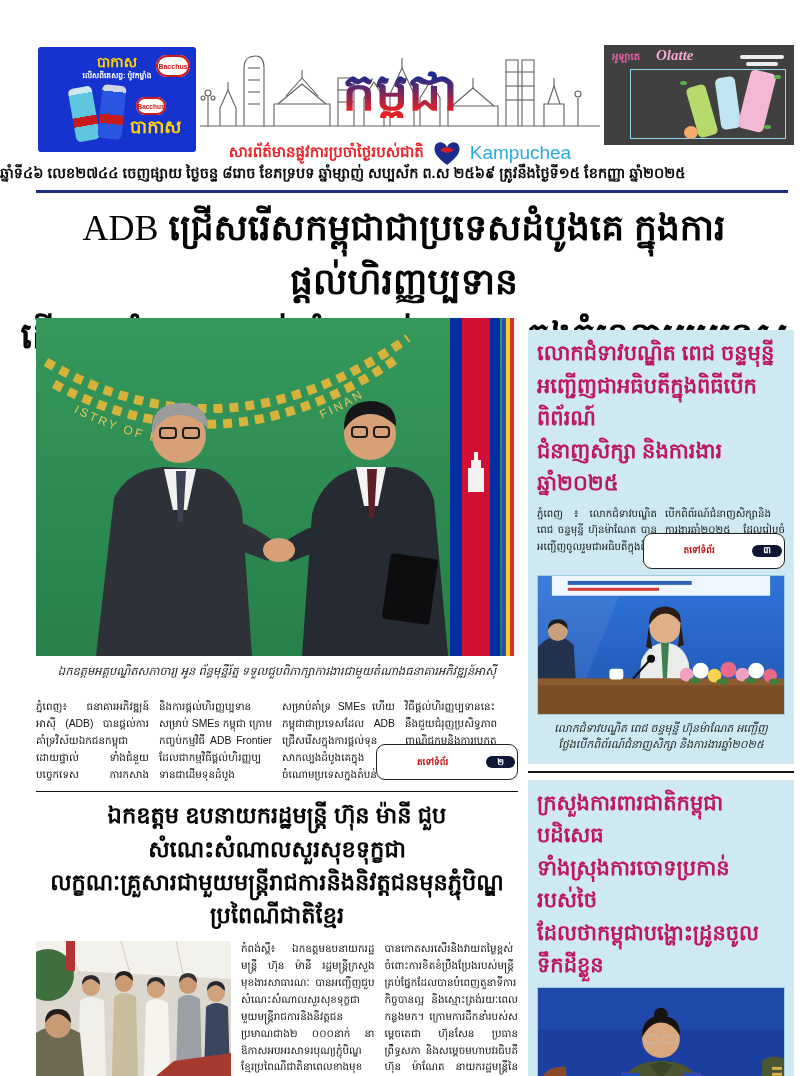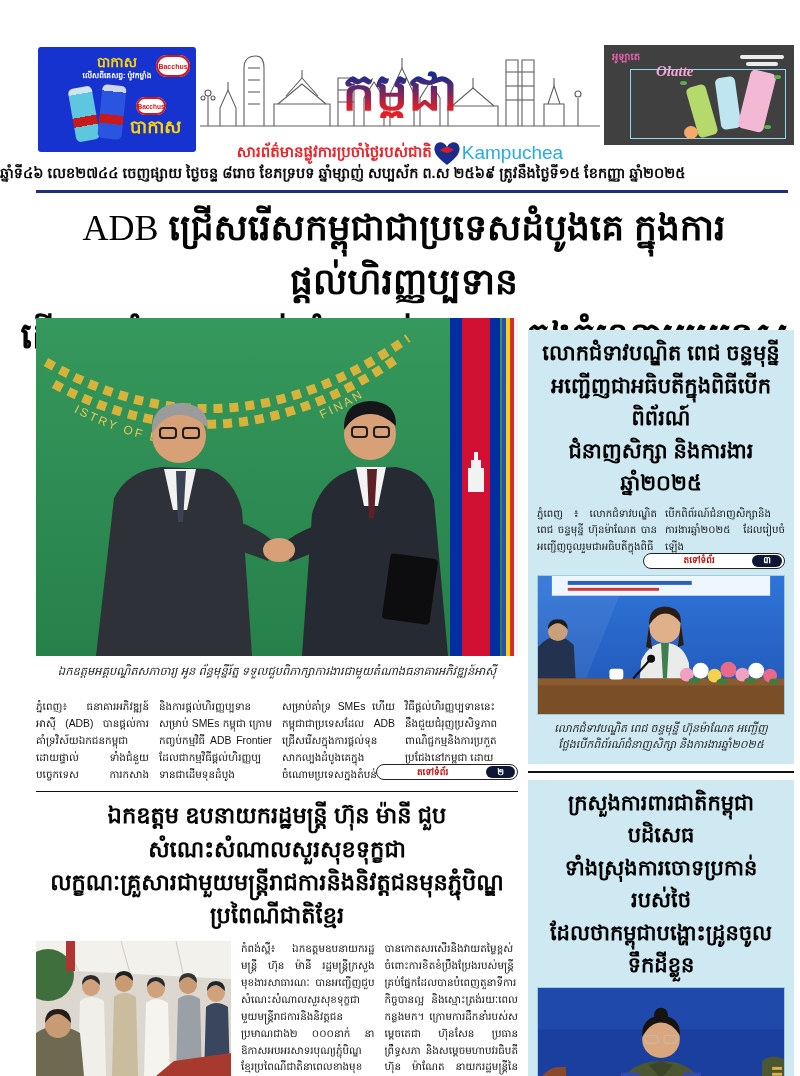--- a/index.html
+++ b/index.html
@@ -17,27 +17,27 @@
   .star2{top:50px;right:30px;width:30px;height:18px;font-size:6.5px;border-radius:9px;}
   .can{position:absolute;width:24px;height:54px;border-radius:5px;background:linear-gradient(#cfd8e8 0 12%,#2a55e0 12% 55%,#c81a1a 55% 72%,#2a55e0 72% 100%);}
   .can1{left:34px;top:40px;transform:rotate(-10deg);background:linear-gradient(#cfe6ef 0 12%,#5fc6e0 12% 55%,#c81a1a 55% 72%,#5fc6e0 72% 100%);}
   .can2{left:62px;top:38px;transform:rotate(6deg);}
   .ad-left .b-big{position:absolute;bottom:10px;left:92px;color:#ffd400;font-weight:bold;font-size:18px;}
   .masthead-center{position:absolute;left:198px;top:38px;width:404px;height:128px;}
   .skyline{position:absolute;left:0;top:0;width:404px;height:94px;}
   .logo-khmer{position:absolute;left:0;top:28px;width:100%;text-align:center;font-size:52px;font-weight:bold;
         background:linear-gradient(#1b2c8c 20%,#e32028 85%);-webkit-background-clip:text;background-clip:text;
         color:transparent;line-height:1;}
-  .tagline-row{position:absolute;left:0;bottom:0;width:100%;display:flex;align-items:center;justify-content:center;gap:0;}
+  .tagline-row{position:absolute;left:0;bottom:0;width:100%;display:flex;align-items:center;justify-content:center;gap:8px;}
   .tagline{color:#e8262d;font-weight:bold;font-size:15px;}
   .kampuchea{color:#29abe2;font-size:19px;}
   .ad-right{position:absolute;left:604px;top:45px;width:190px;height:100px;background:#404040;overflow:hidden;}
   .ad-right .inner{position:absolute;left:26px;top:24px;right:8px;bottom:6px;border:1px solid #8ed9f2;}
   .o-title{position:absolute;left:8px;top:5px;color:#e85fae;font-weight:bold;font-size:10px;}
-  .o-latin{position:absolute;left:52px;top:18px;color:#f3a7d2;font-size:15px;font-style:italic;
+  .o-latin{position:absolute;left:52px;top:2px;color:#f3a7d2;font-size:15px;font-style:italic;
            font-family:"Liberation Serif",serif;font-weight:bold;text-align:center;}
   .o-bar{position:absolute;background:#ffffff;height:4px;border-radius:2px;opacity:.9;}
   .ocan{position:absolute;width:20px;height:52px;border-radius:5px;}
   .ocan1{left:88px;top:40px;transform:rotate(-16deg);background:#b5d96a;}
   .ocan2{left:114px;top:32px;transform:rotate(-8deg);background:#bfe6f0;}
   .ocan3{left:140px;top:26px;transform:rotate(14deg);background:#f3b9d4;width:26px;height:60px;}
   .leaf{position:absolute;width:7px;height:4px;border-radius:50%;background:#57b24a;}
   .peach{position:absolute;left:80px;bottom:6px;width:14px;height:13px;border-radius:50%;background:#f5a96b;}
   
   .dateline{position:absolute;top:164px;left:0;width:100%;text-align:left;font-weight:bold;font-size:14.5px;color:#0c0c0c;}
@@ -49,32 +49,32 @@
   
   .col-left{position:absolute;left:36px;top:318px;width:482px;}
   .col-right{position:absolute;left:528px;top:330px;width:266px;}
   .photo{display:block;}
   .caption{font-style:italic;text-align:center;font-size:11.5px;line-height:1.5;color:#222;}
   .lead-caption{margin:7px 4px 19px;}
   .textblock{position:relative;display:flex;gap:10px;font-size:10.4px;line-height:1.62;text-align:justify;overflow:hidden;}
   .textblock .tcol{flex:1;min-width:0;}
   .lead-cols{height:82px;}
   .pill{position:absolute;right:0;bottom:1px;width:142px;height:15px;display:flex;align-items:center;
-        background:#fff;border:1.2px solid #222;border-radius:9px;padding:7px 2px;box-sizing:border-box;}
+        background:#fff;border:1.2px solid #222;border-radius:9px;padding:17px 2px;box-sizing:border-box;}
   .pill-label{flex:1;text-align:center;color:#c21212;font-weight:bold;font-size:9px;line-height:1;}
   .pill-num{background:#0e1836;color:#fff;font-size:9px;font-weight:bold;border-radius:7px;padding:1.5px 11px;line-height:1;}
   .hr-black{border:none;border-top:1.5px solid #111;margin:10px 0 7px;}
   .story3-headline{text-align:center;font-weight:bold;font-size:22.5px;line-height:1.48;color:#050505;}
   .story3-row{display:flex;gap:10px;margin-top:9px;}
   .story3-left{width:195px;flex:0 0 195px;}
   .story3-caption{margin-top:7px;font-size:11px;}
   .story3-cols{flex:1;height:196px;}
   
   .panel{background:#cfe9f3;padding:7px 9px 9px;box-sizing:border-box;}
-  .rh{font-weight:bold;text-align:center;font-size:21px;line-height:1.55;color:#000000;}
+  .rh{font-weight:bold;text-align:left;font-size:21px;line-height:1.55;color:#be185d;}
   .story2-cols{margin-top:6px;height:64px;font-size:10.2px;gap:8px;}
   .rphoto{width:100%;margin-top:5px;border:1px solid #9fccdd;box-sizing:border-box;}
   .rcaption{padding:5px 2px 2px;font-size:11px;}
   .rdivider{border:none;border-top:2px solid #111;margin:7px 0;}
 </style>
 </head>
 <body>
 
 <div class="page">
 

